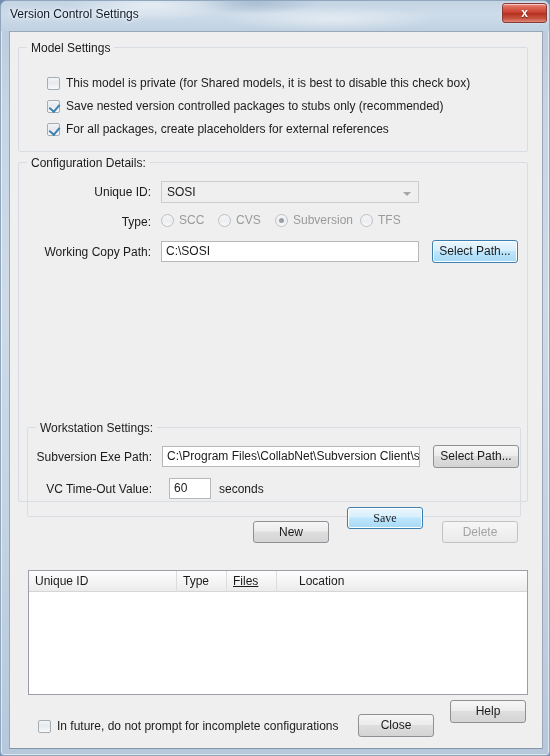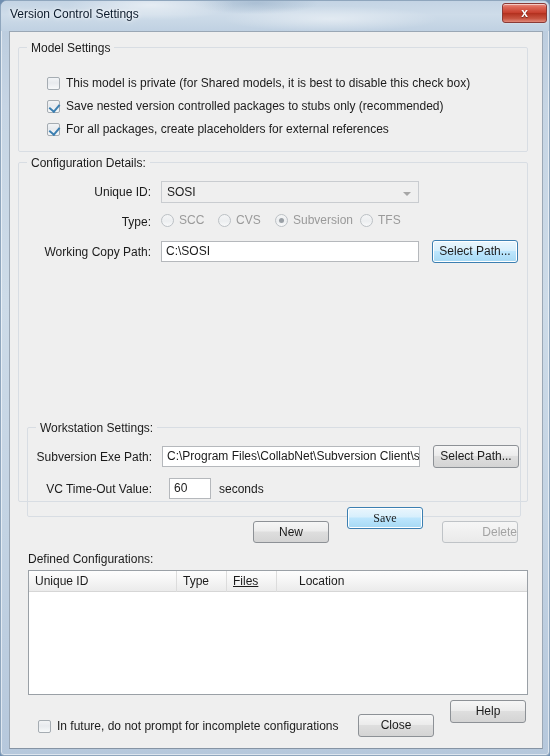--- a/index.html
+++ b/index.html
@@ -286,23 +286,22 @@
         <div class="btn" style="left:405px; top:17px; width:86px; height:23px; line-height:21px;">Select Path...</div>
 
         <div class="lbl right" style="left:-8px; top:54px; width:132px;">VC Time-Out Value:</div>
         <div class="input num" style="left:141px; top:50px; width:42px; height:21px;">60</div>
         <div class="lbl" style="left:191px; top:54px;">seconds</div>
       </div>
     </div>
 
     <div class="btn" style="left:243px; top:489px; width:76px; height:22px; line-height:20px;">New</div>
     <div class="btn focusring" style="left:337px; top:475px; width:76px; height:22px; line-height:20px;font-family:Liberation Serif, serif;">Save</div>
-    <div class="btn disabled" style="left:432px; top:489px; width:76px; height:22px; line-height:20px;text-align:right;">Delete</div>
-
-    <div class="lbl" style="left:18px; top:520px;">Defined Configurations:</div>
+    <div class="btn disabled" style="left:432px; top:489px; width:76px; height:22px; line-height:20px;">Delete</div>
+
     <div class="listbox" style="left:18px; top:538px; width:500px; height:125px;">
       <div class="list-head">
         <div class="col" style="left:0px; width:148px;">Unique ID</div>
         <div class="col" style="left:148px; width:50px;">Type</div>
         <div class="col" style="left:198px; width:50px;text-decoration:underline;">Files</div>
         <div class="col last" style="left:248px; width:250px;">Location</div>
       </div>
       <div class="list-body"></div>
     </div>
 

